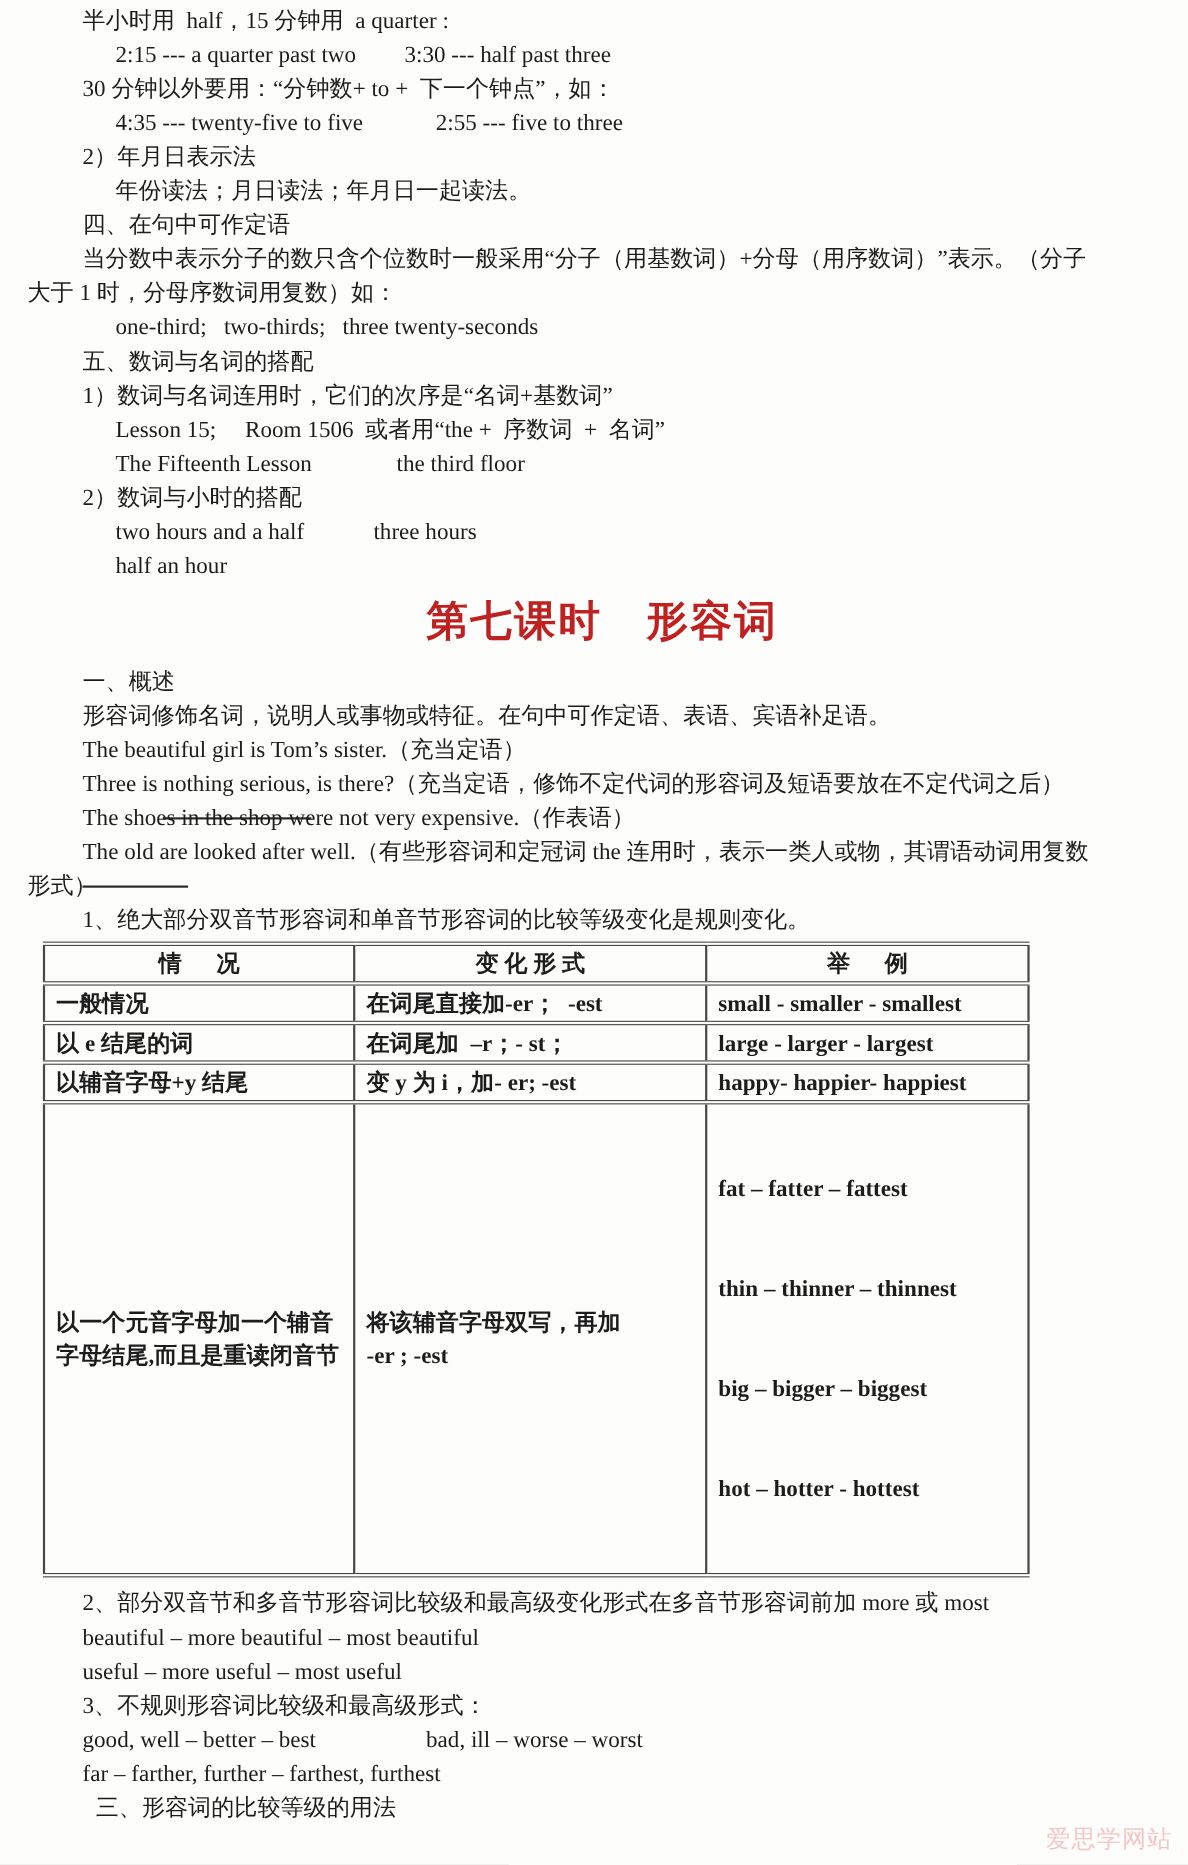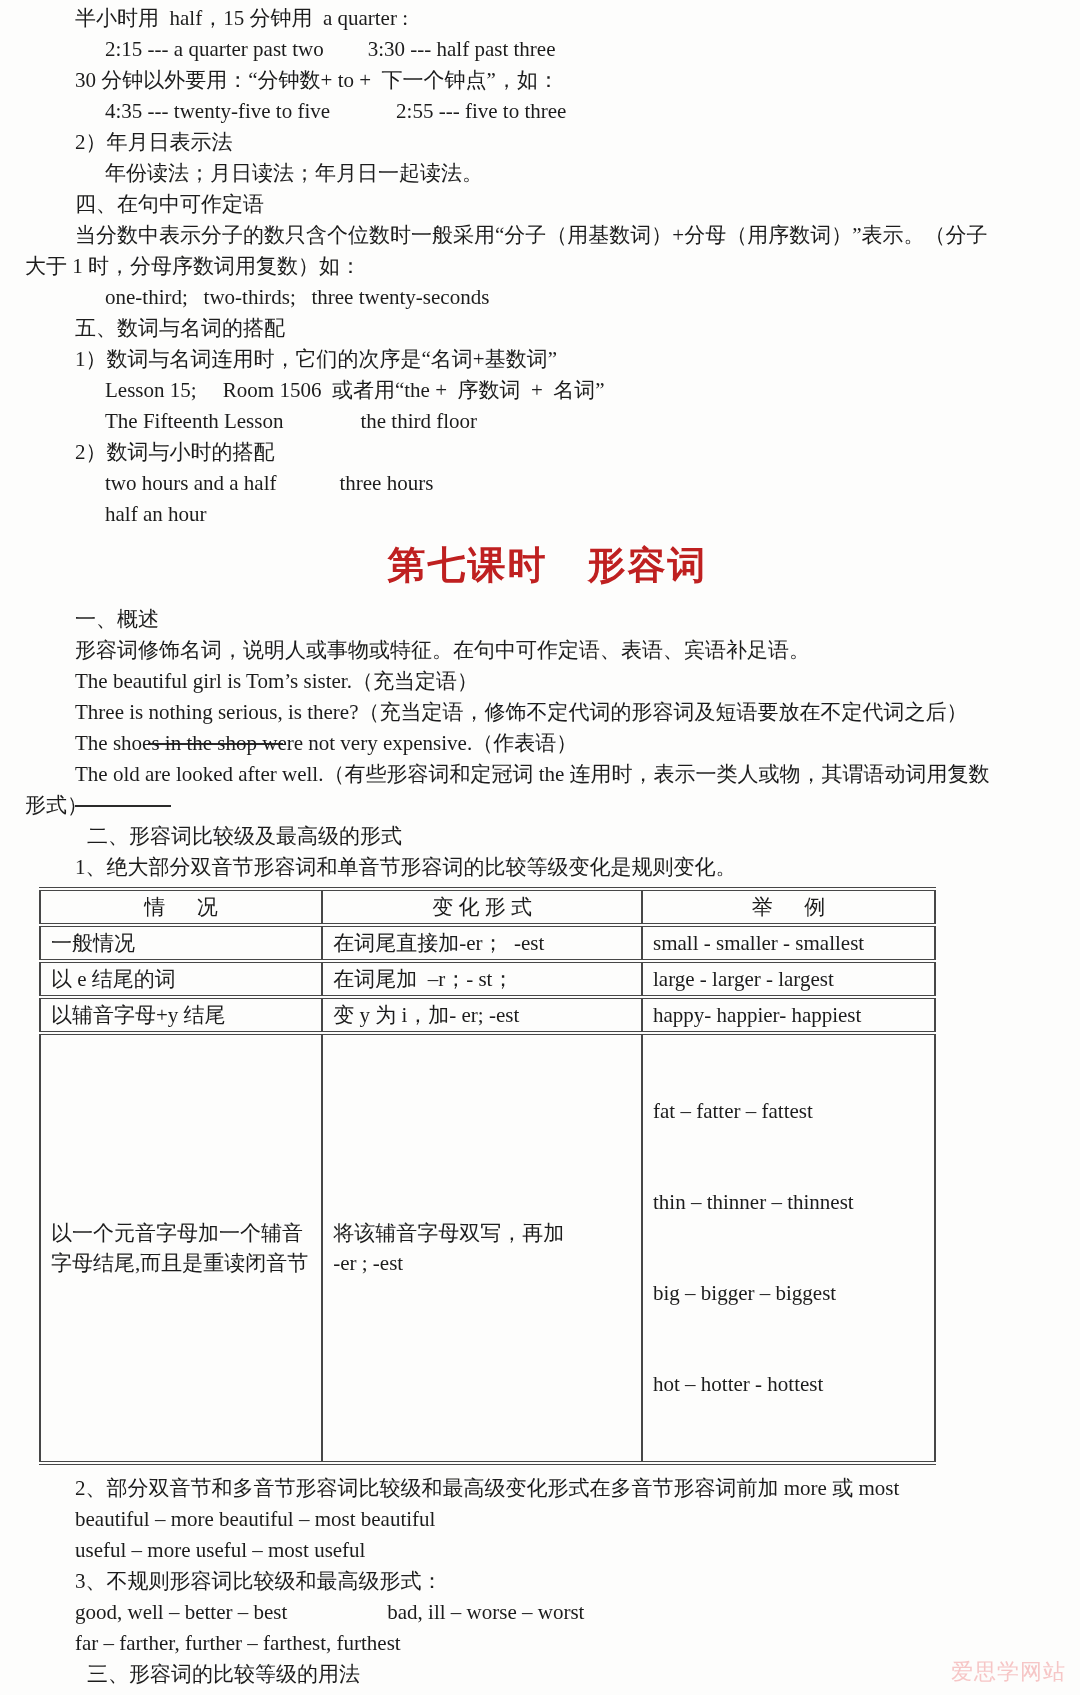--- a/index.html
+++ b/index.html
@@ -44,21 +44,21 @@
     table-layout:fixed;
     font-size:21px;
   }
   table.cmp td, table.cmp th {
     border-left:2px solid #474747;
     border-right:2px solid #474747;
     border-top:4px double #474747;
     border-bottom:4px double #474747;
     padding:1px 10px;
     vertical-align:middle;
-    font-weight:normal;
+    font-weight:bold;
     white-space:pre-wrap;
     line-height:30px;
     text-align:left;
     margin-top:20px;
   }
   table.cmp th { text-align:center; height:30px; }
   table.cmp td { height:30px; }
   .col-sit { width:262px; }
   .col-chg { width:297px; }
   .col-ex  { width:272px; }
@@ -98,21 +98,20 @@
   <div class="lesson-title">第七课时　形容词</div>
 
   <div class="blockB">
     <div class="ln ind1">一、概述</div>
     <div class="ln ind1">形容词修饰名词，说明人或事物或特征。在句中可作定语、表语、宾语补足语。</div>
     <div class="ln ind1">The beautiful girl is Tom’s sister.（充当定语）</div>
     <div class="ln ind1"><span>Three is </span><span class="u">nothing serious,</span><span> is there?（充当定语，修饰不定代词的形容词及短语要放在不定代词之后）</span></div>
     <div class="ln ind1">The shoes in the shop were not very expensive.（作表语）</div>
     <div class="ln ind1"><span class="u">The old are</span><span> looked after well.（有些形容词和定冠词 the 连用时，表示一类人或物，其谓语动词用复数</span></div>
     <div class="ln">形式）</div>
-    <div class="ln ind1b">二、形容词比较级及最高级的形式</div>
     <div class="ln ind1">1、绝大部分双音节形容词和单音节形容词的比较等级变化是规则变化。</div>
   </div>
 
   <table class="cmp">
     <colgroup>
         <col class="col-sit">
         <col class="col-chg">
         <col class="col-ex">
       </colgroup>
     <tbody>

